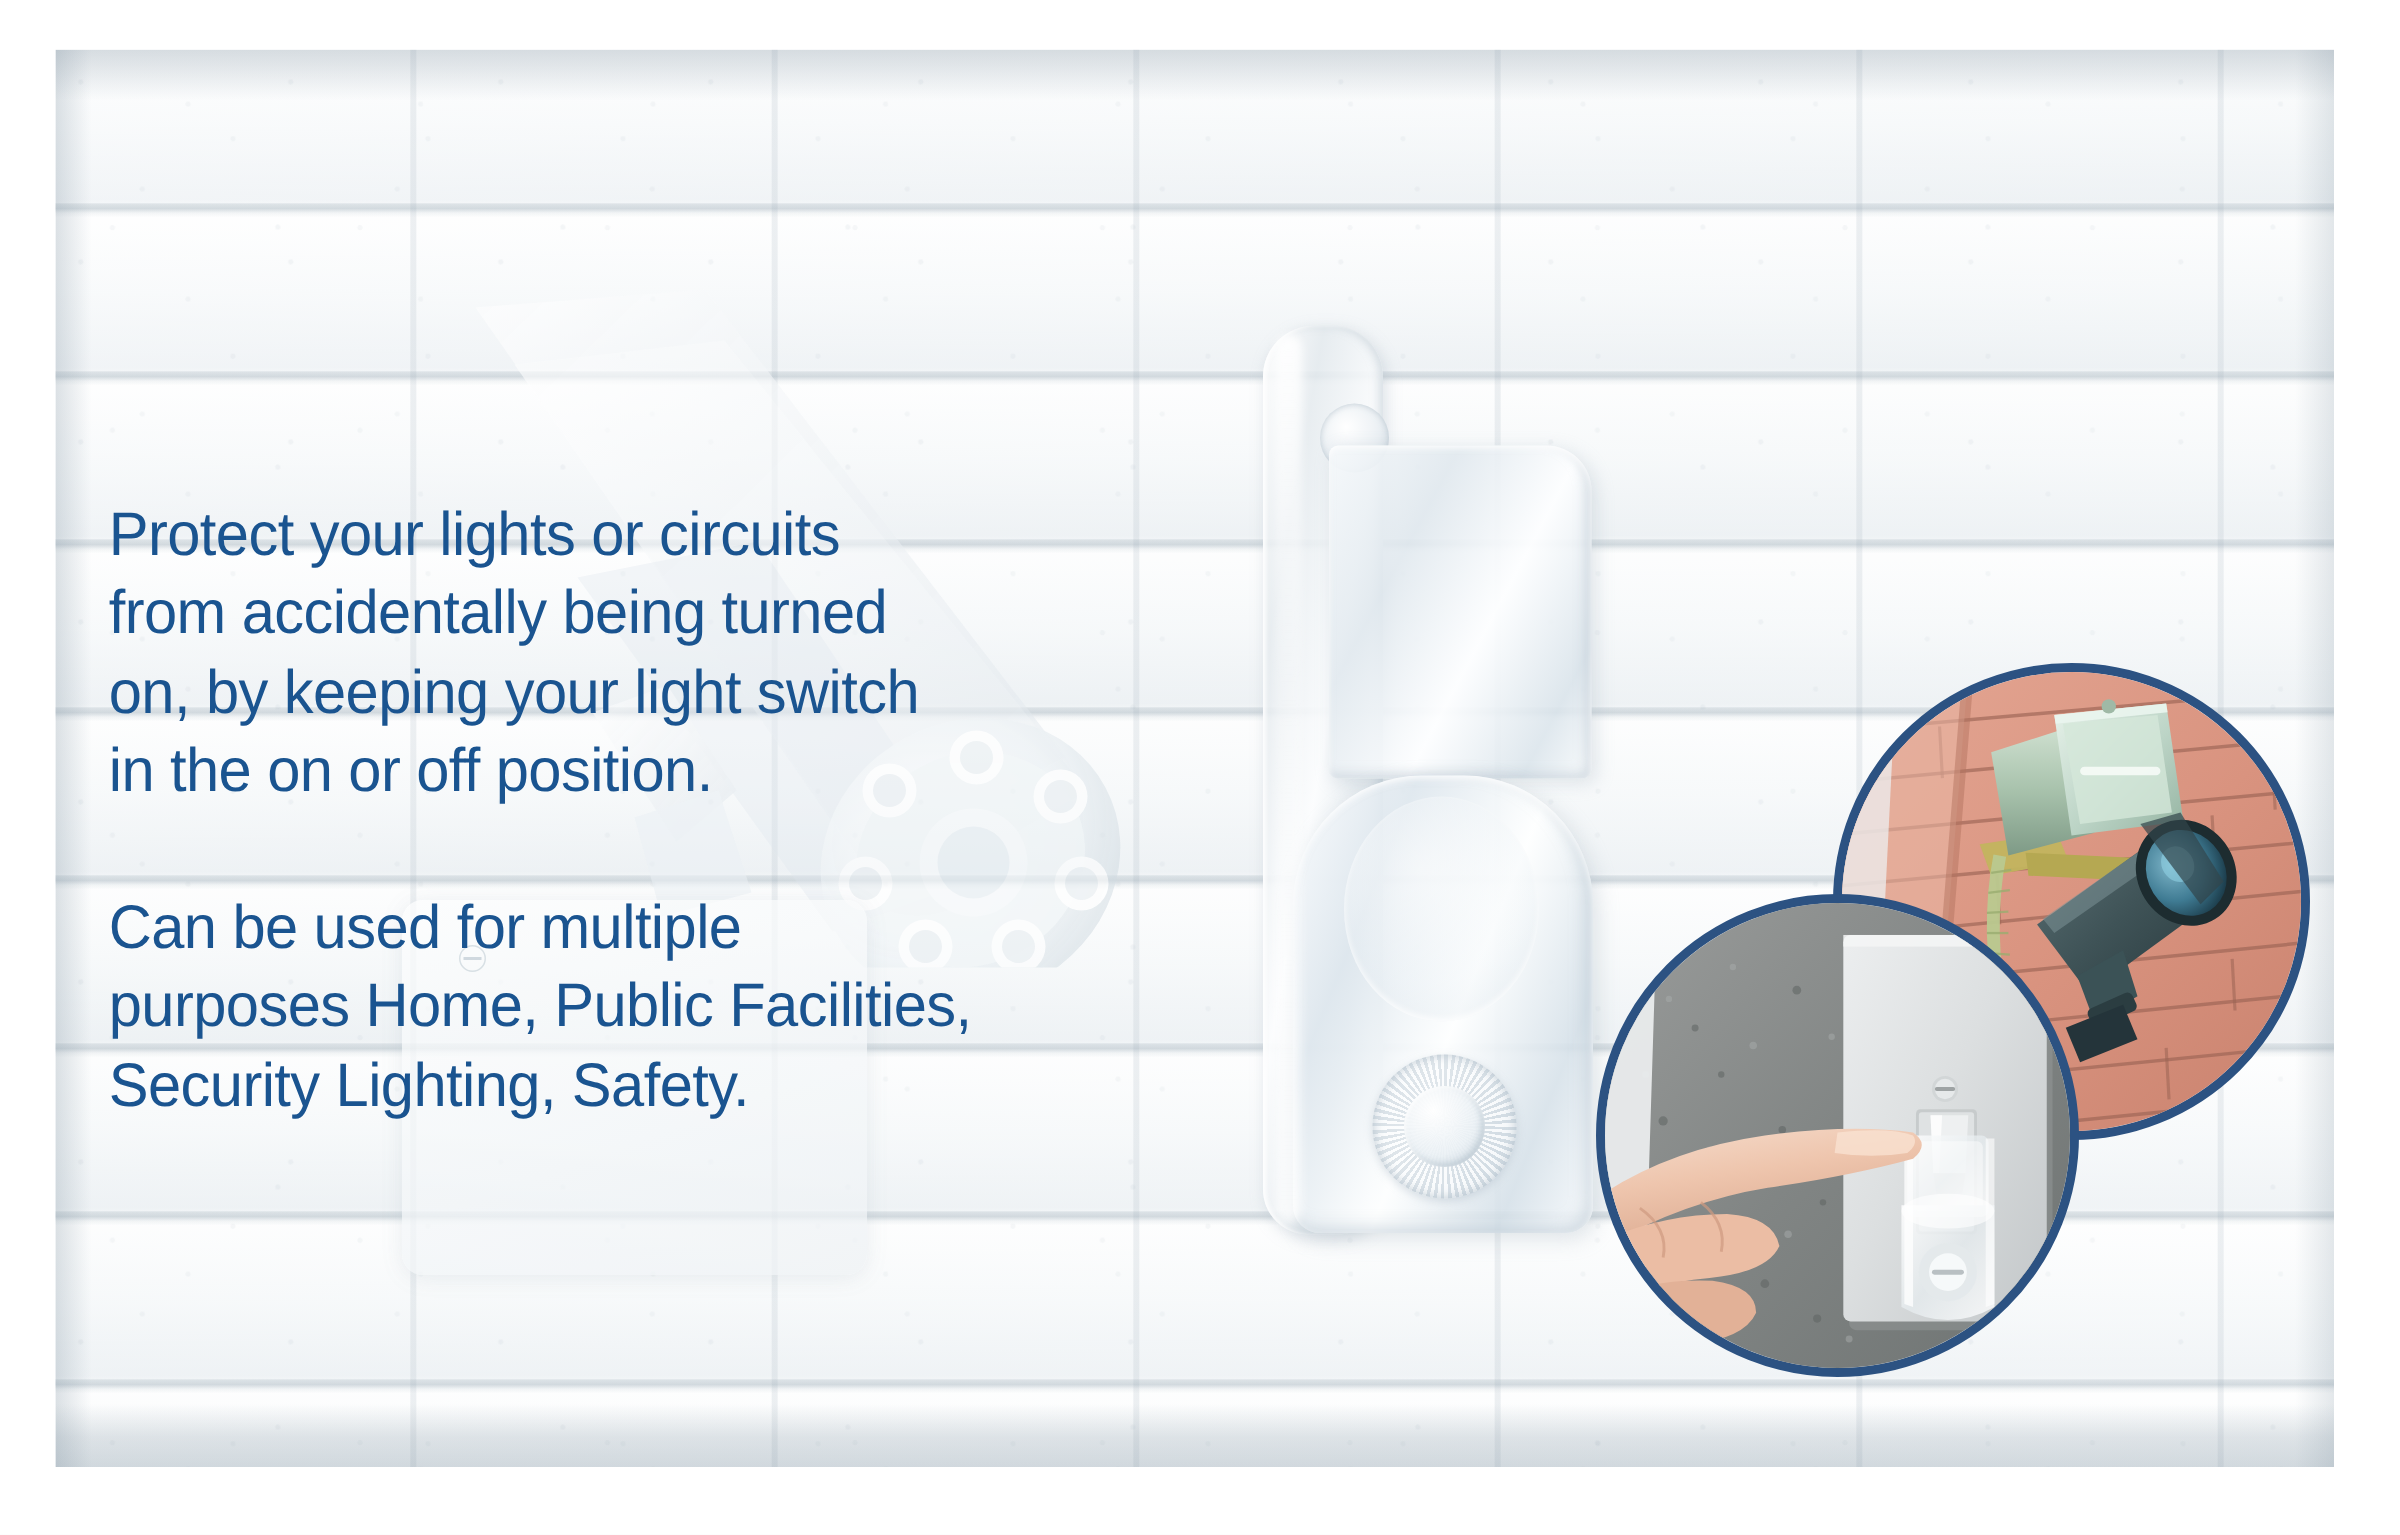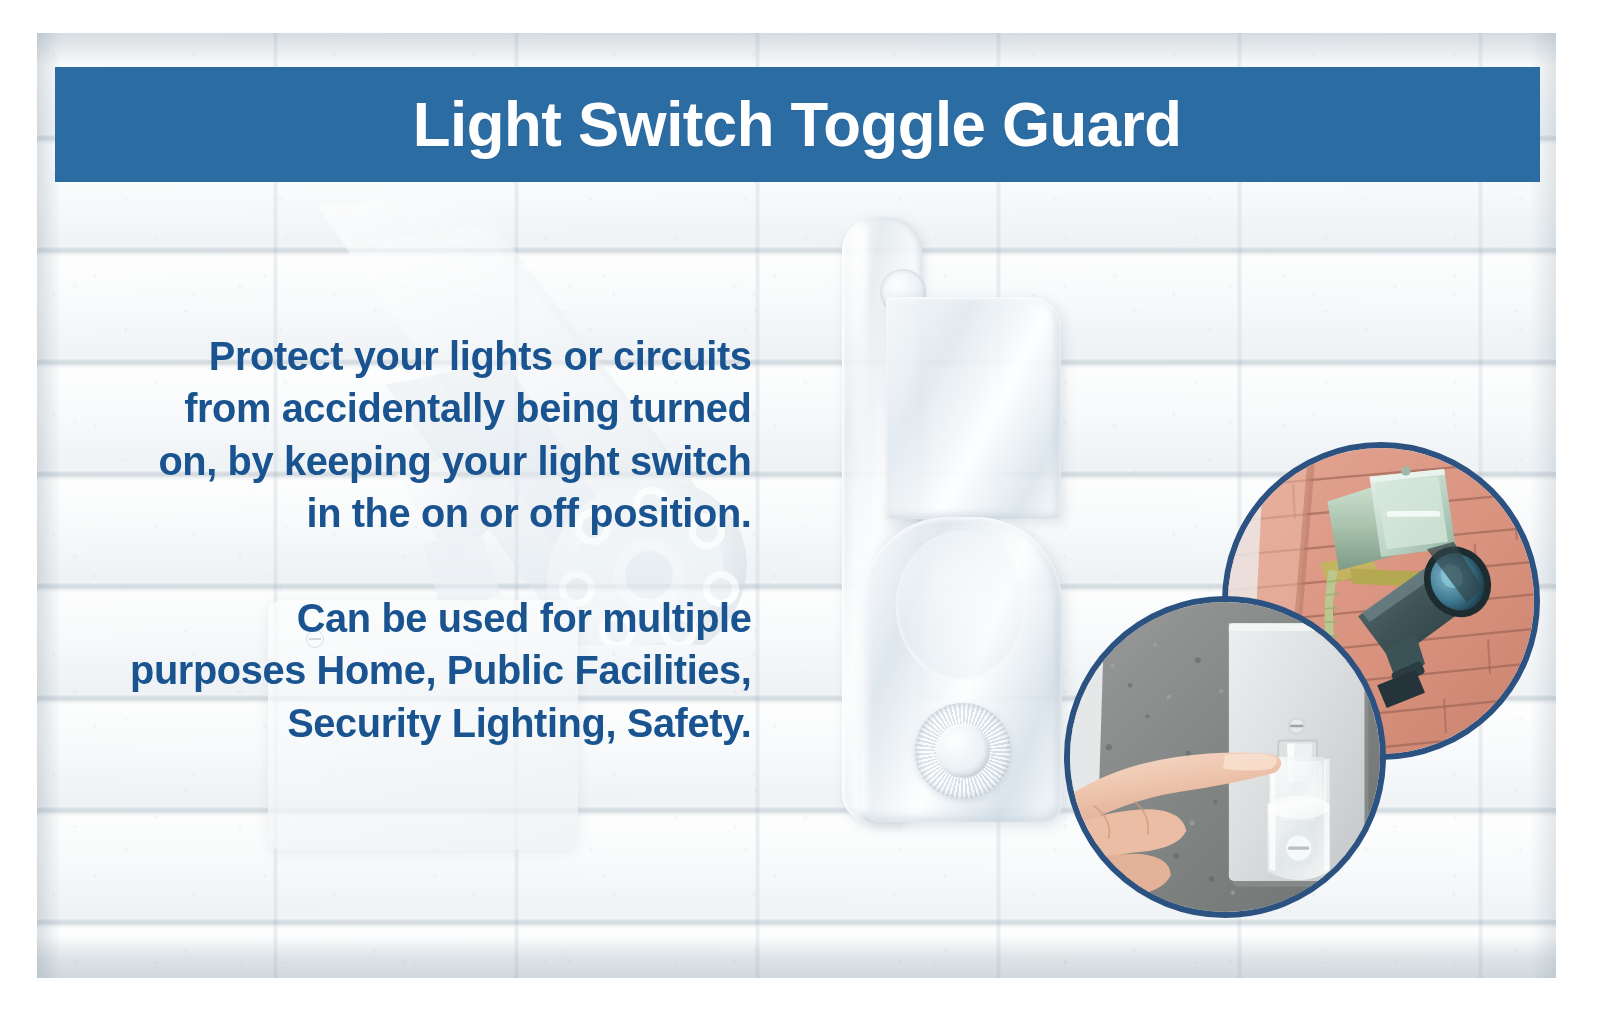--- a/index.html
+++ b/index.html
@@ -163,24 +163,24 @@
     transform: scaleX(0.98);
     text-shadow: 0 1px 1px rgba(0,0,0,0.08);
   }
 
   
   #copy-block {
     position: absolute;
     left: 62px;
     top: 330px;
     width: 700px;
-    text-align: right;
+    text-align: left;
     color: #1a5490;
     font-family: "Liberation Sans", sans-serif;
-    font-weight: bold;
+    font-weight: normal;
     font-size: 41px;
     line-height: 1.28;
     letter-spacing: -0.4px;
   }
   #copy-block p { margin: 0; transform: scaleX(0.97); }
   #paragraph-gap { height: 52px; }
 
   
   #product-photo {
     position: absolute;
@@ -409,23 +409,20 @@
 
       <circle cx="394" cy="400" r="36" fill="#f4f8fa" opacity="0.95"></circle>
       <circle cx="394" cy="400" r="24" fill="#e2eaef" opacity="0.9"></circle>
     </svg>
 
     <div id="ghost-plate">
       <div id="ghost-plate-screw"></div>
     </div>
   </div>
 
-  <div id="title-band">
-    <div id="page-title">Light Switch Toggle Guard</div>
-  </div>
 
   <div id="copy-block">
     <p>Protect your lights or circuits</p>
     <p>from accidentally being turned</p>
     <p>on, by keeping your light switch</p>
     <p>in the on or off position.</p>
     <div id="paragraph-gap"></div>
     <p>Can be used for multiple</p>
     <p>purposes Home, Public Facilities,</p>
     <p>Security Lighting, Safety.</p>

